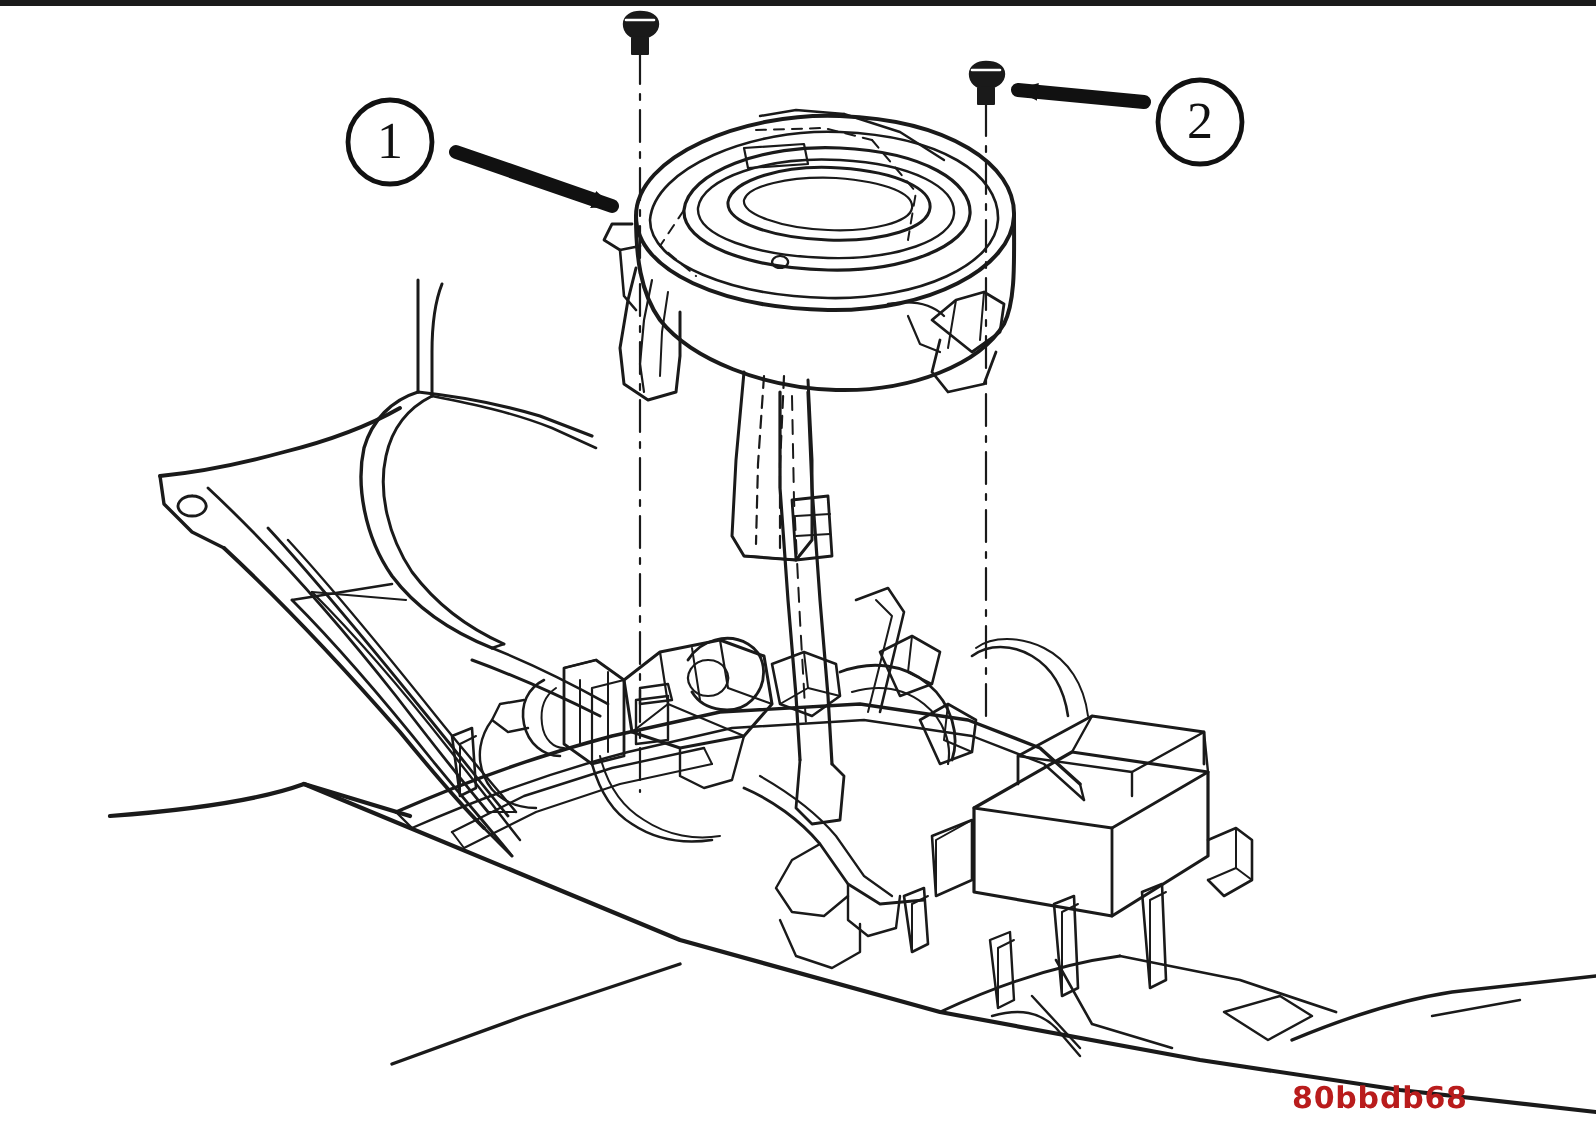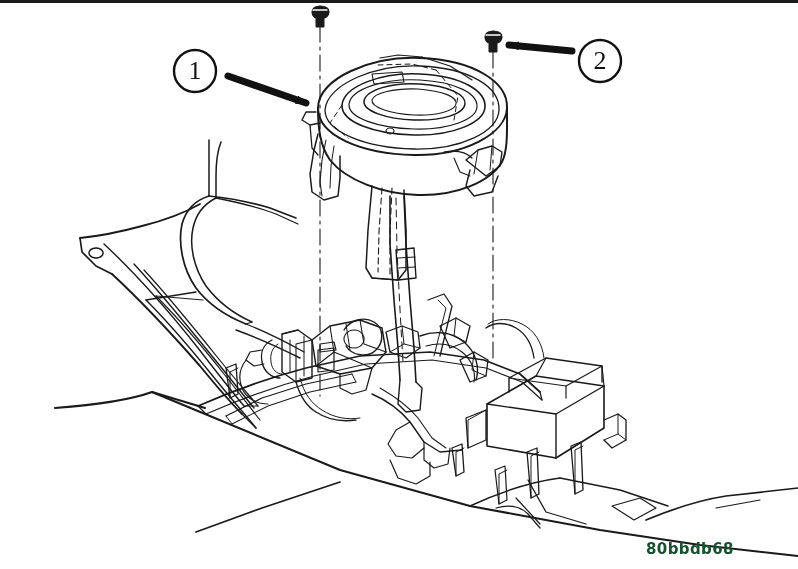--- a/index.html
+++ b/index.html
@@ -35,21 +35,21 @@
     display: block;
   }
   #fig-id {
     position: absolute;
     left: 646px;
     top: 540px;
     font-family: "DejaVu Sans", sans-serif;
     font-size: 15px;
     font-weight: bold;
     letter-spacing: 0.4px;
-    color: #14532d;
+    color: #b91c1c;
     white-space: nowrap;
   }
   .callout-label {
     position: absolute;
     font-family: "Liberation Serif", serif;
     font-size: 26px;
     color: #111111;
     text-align: center;
     line-height: 44px;
     width: 44px;

